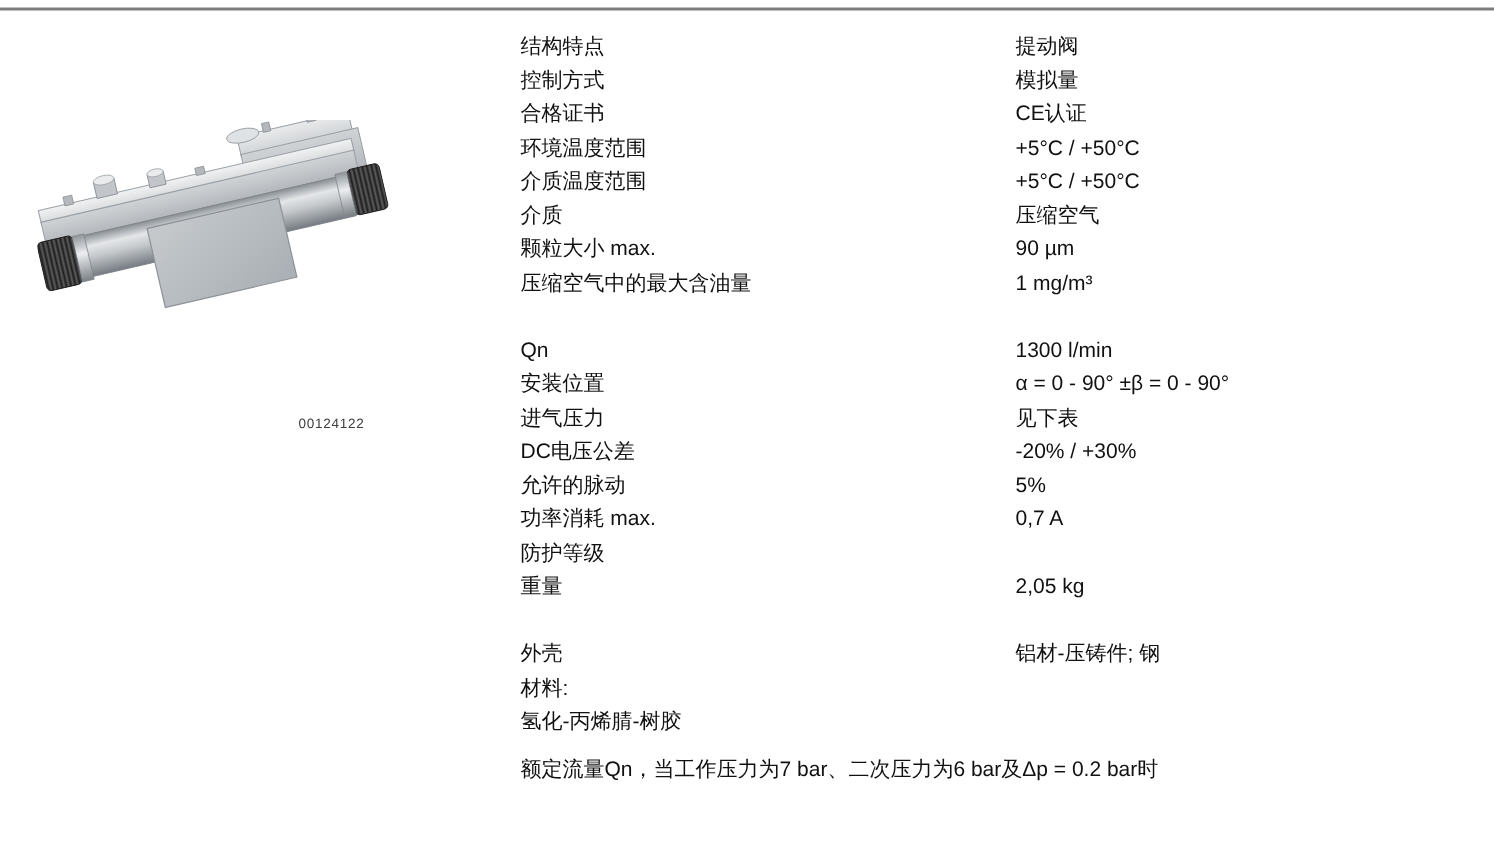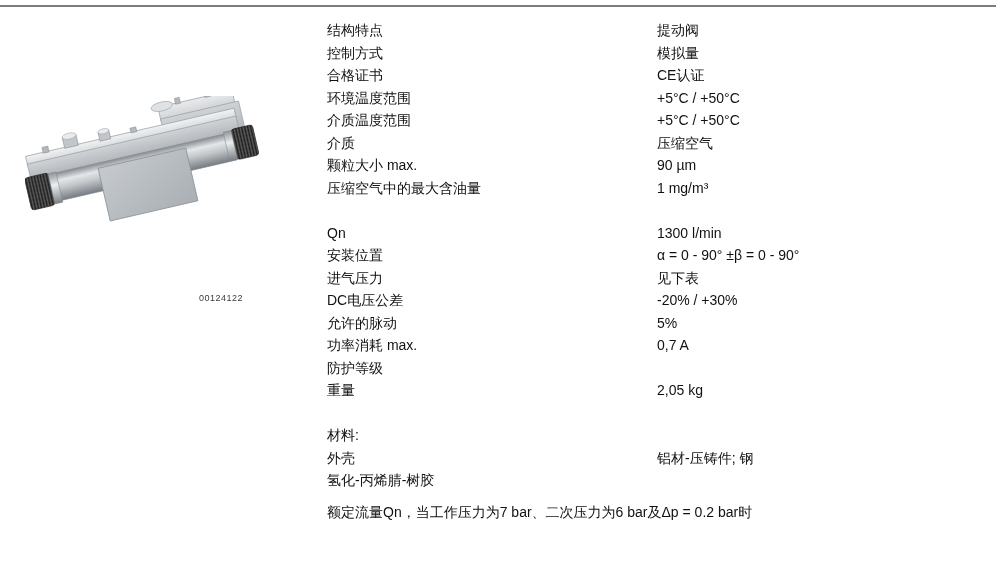--- a/index.html
+++ b/index.html
@@ -21,40 +21,40 @@
     top: 5px;
     left: 0;
     width: 996px;
     height: 2px;
     background: #7d7d7d;
   }
   
   .product {
     position: absolute;
     left: 25px;
-    top: 96px;
+    top: 80px;
     width: 255px;
     height: 215px;
     margin: 0;
   }
   .product svg {
     display: block;
   }
   .photo-id {
     position: absolute;
     left: 174px;
     top: 197px;
     font-size: 9px;
     letter-spacing: 0.5px;
     color: #3c3c3c;
   }
   
   .specs {
     position: absolute;
-    left: 327px;
+    left: 347px;
     top: 19px;
     width: 645px;
     font-size: 14px;
     line-height: 22.5px;
   }
   .block + .block {
     margin-top: 22.5px;
   }
   .row {
     display: flex;
@@ -213,26 +213,26 @@
           <div class="row">
             <span class="label">防护等级</span>
           </div>
           <div class="row">
             <span class="label">重量</span>
             <span class="value">2,05 kg</span>
           </div>
         </div>
         <div class="block">
           <div class="row">
+            <span class="label">外壳</span>
+            <span class="value">铝材-压铸件; 钢</span>
+          </div>
+          <div class="row">
             <span class="label">材料:</span>
             <span class="value"></span>
-          </div>
-          <div class="row">
-            <span class="label">外壳</span>
-            <span class="value">铝材-压铸件; 钢</span>
           </div>
           <div class="row">
             <span class="value">氢化-丙烯腈-树胶</span>
           </div>
         </div>
       </div>
     <p class="footnote">额定流量Qn，当工作压力为7 bar、二次压力为6 bar及Δp = 0.2 bar时</p>
   </div>
 
 </div>

